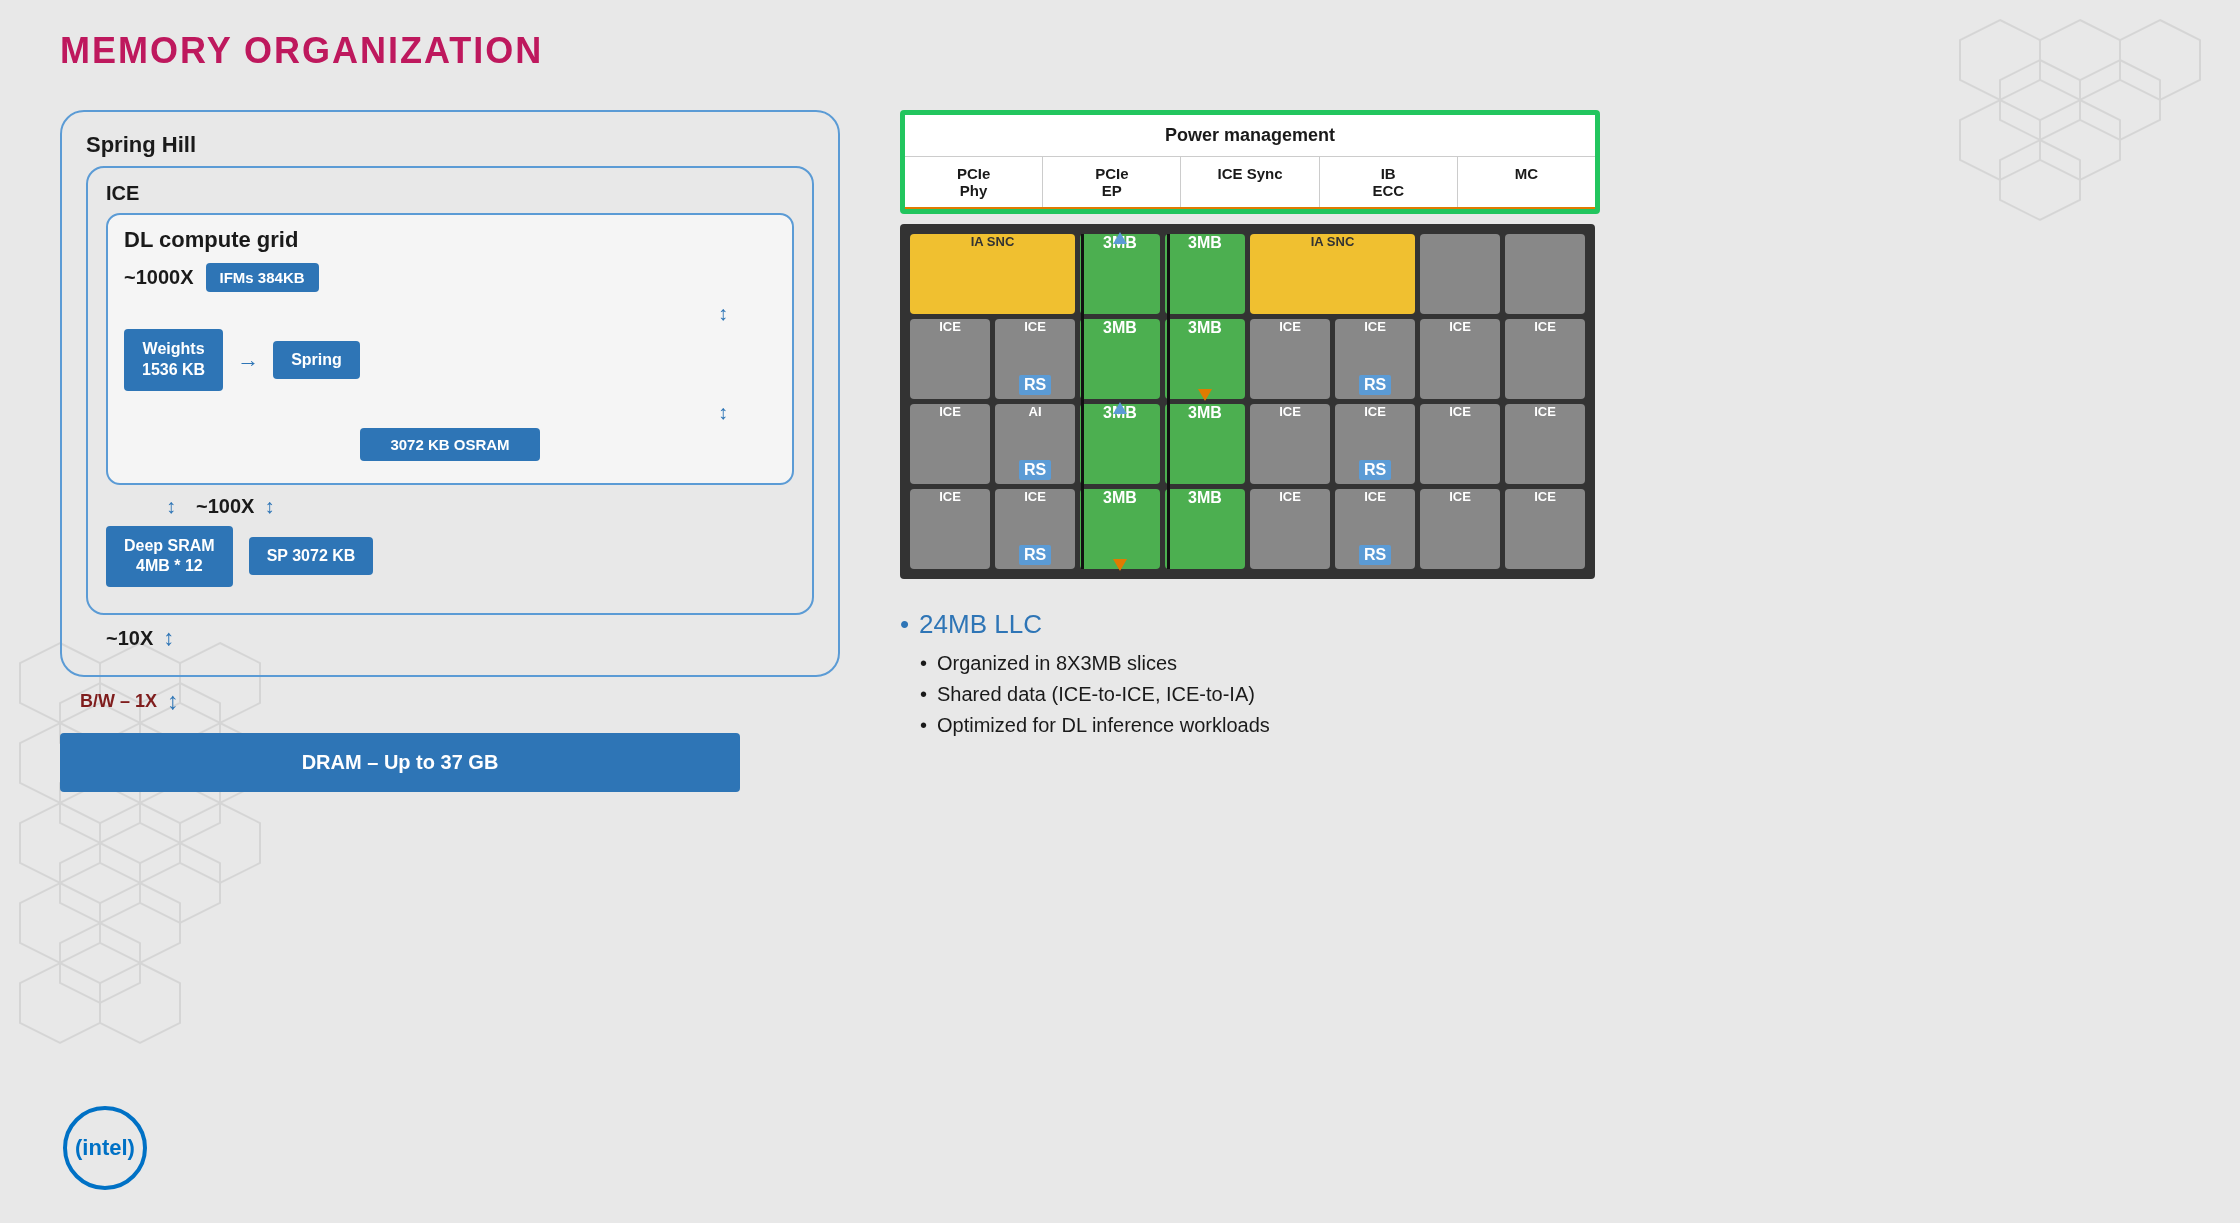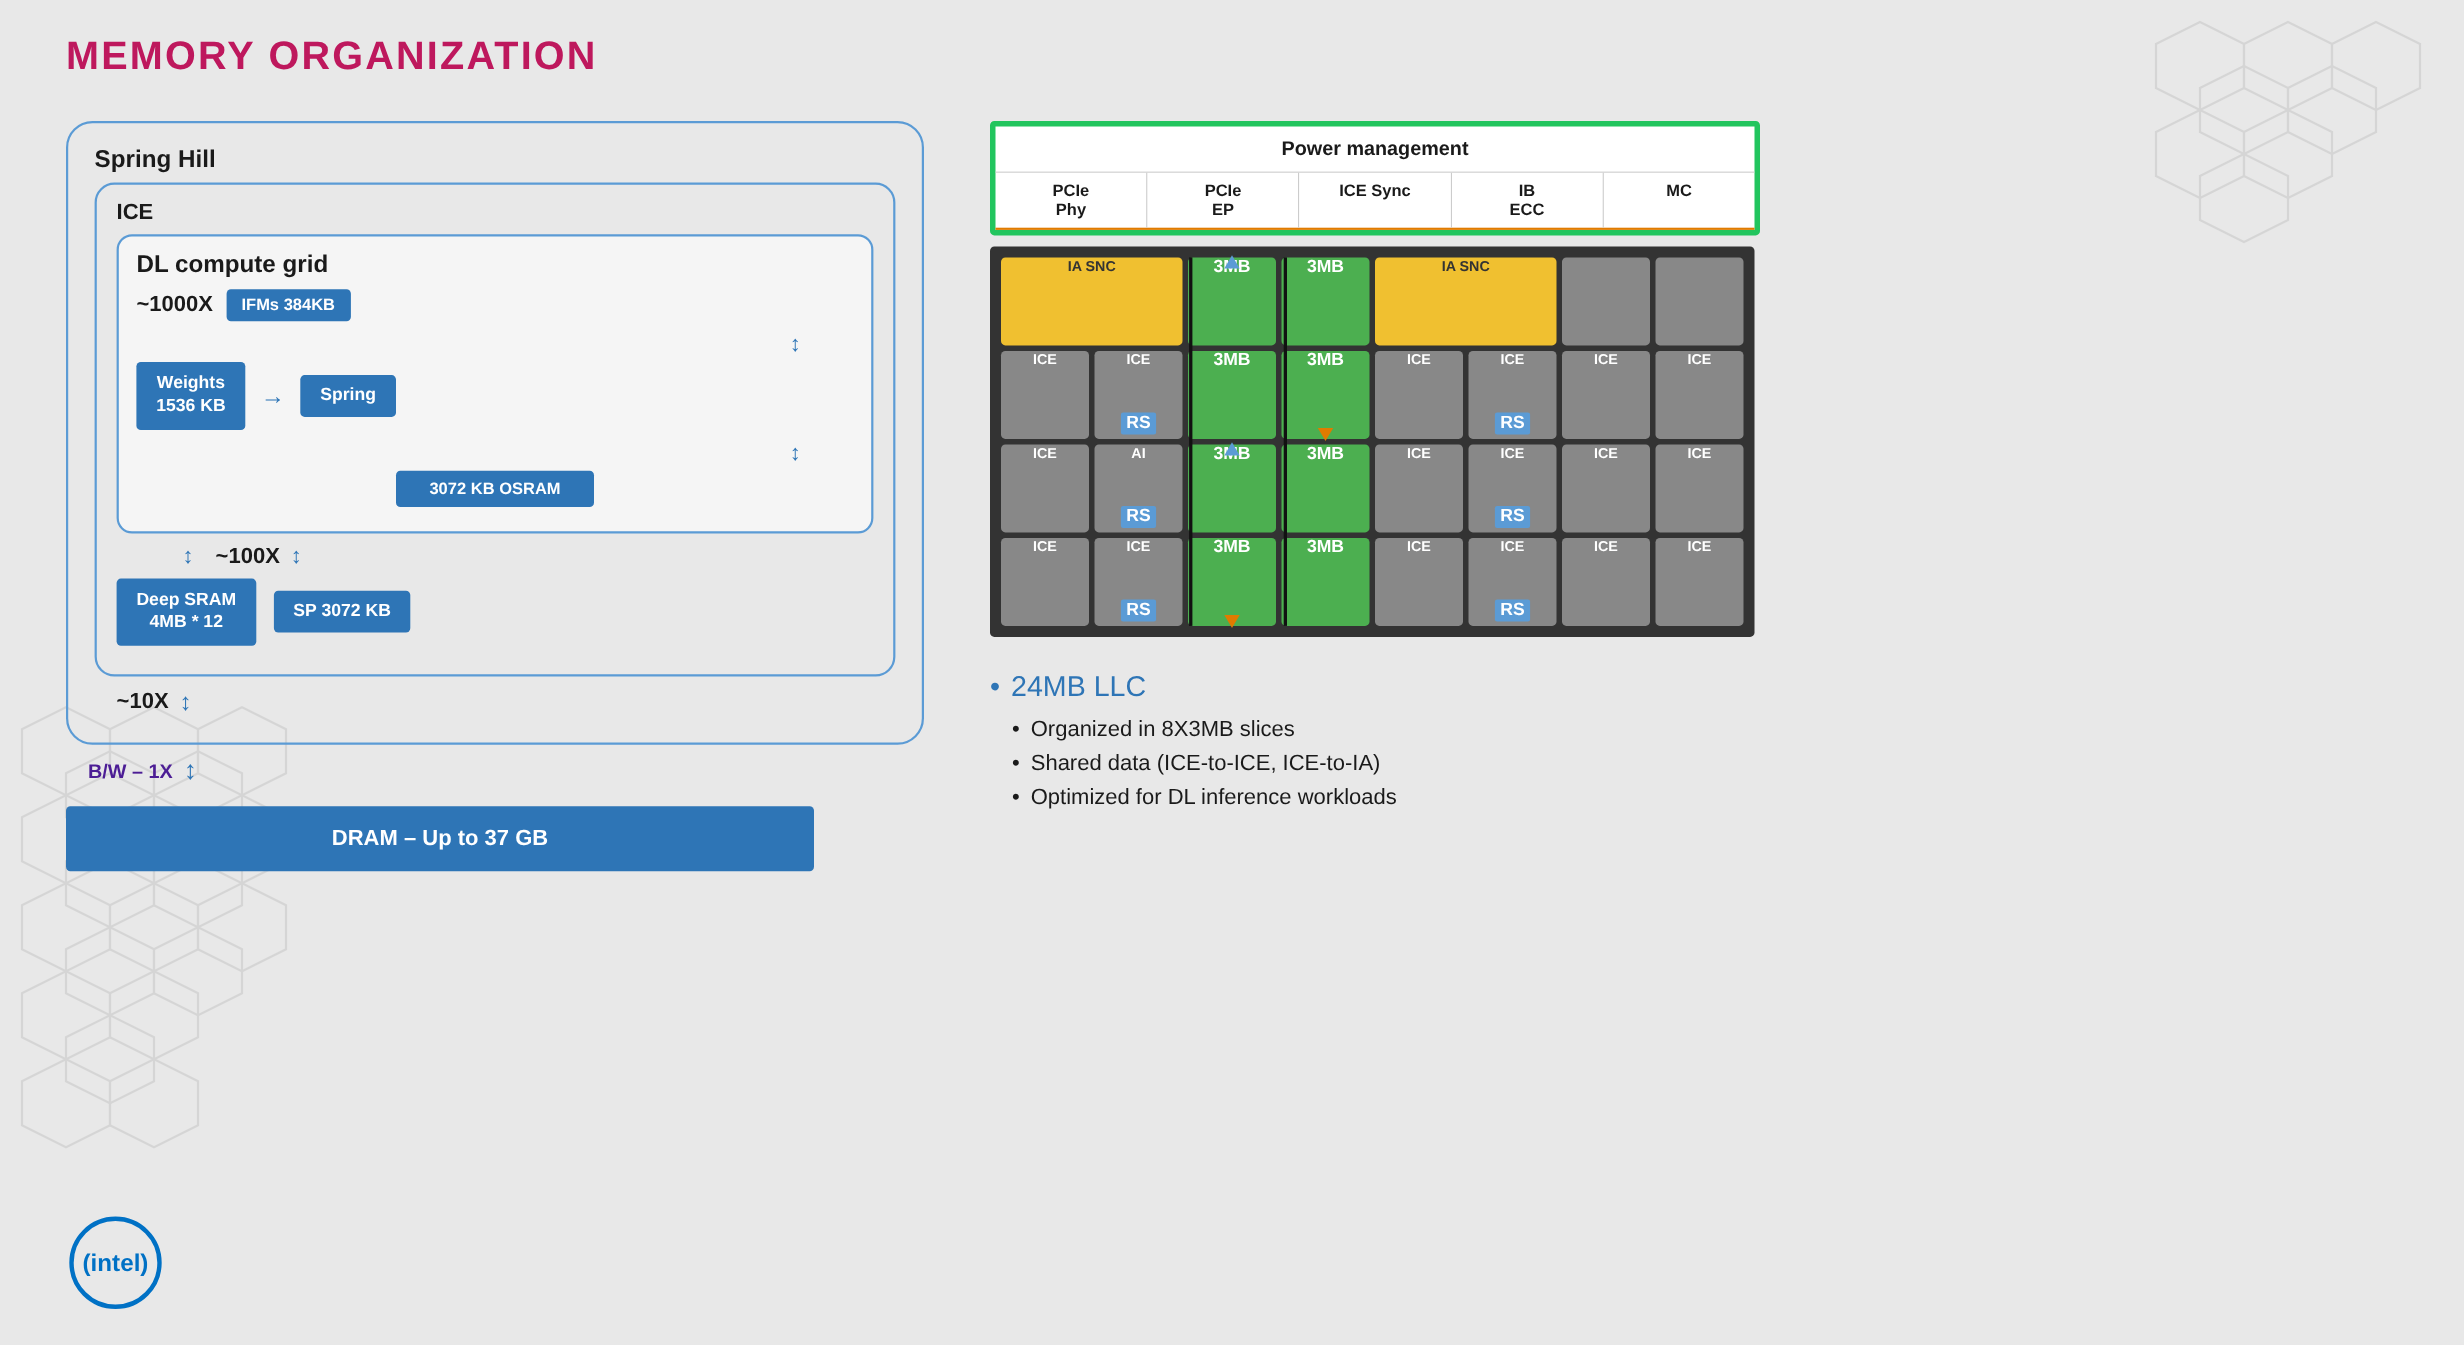--- a/index.html
+++ b/index.html
@@ -125,21 +125,21 @@
 
     .osram-row {
       display: flex;
       justify-content: center;
       margin-bottom: 6px;
     }
 
     .bw-label {
       font-size: 18px;
       font-weight: bold;
-      color: #4c1d95;
+      color: #7f1d1d;
       text-align: center;
     }
 
     .deep-sram-row {
       display: flex;
       align-items: center;
       gap: 16px;
       margin: 8px 0;
     }
 

